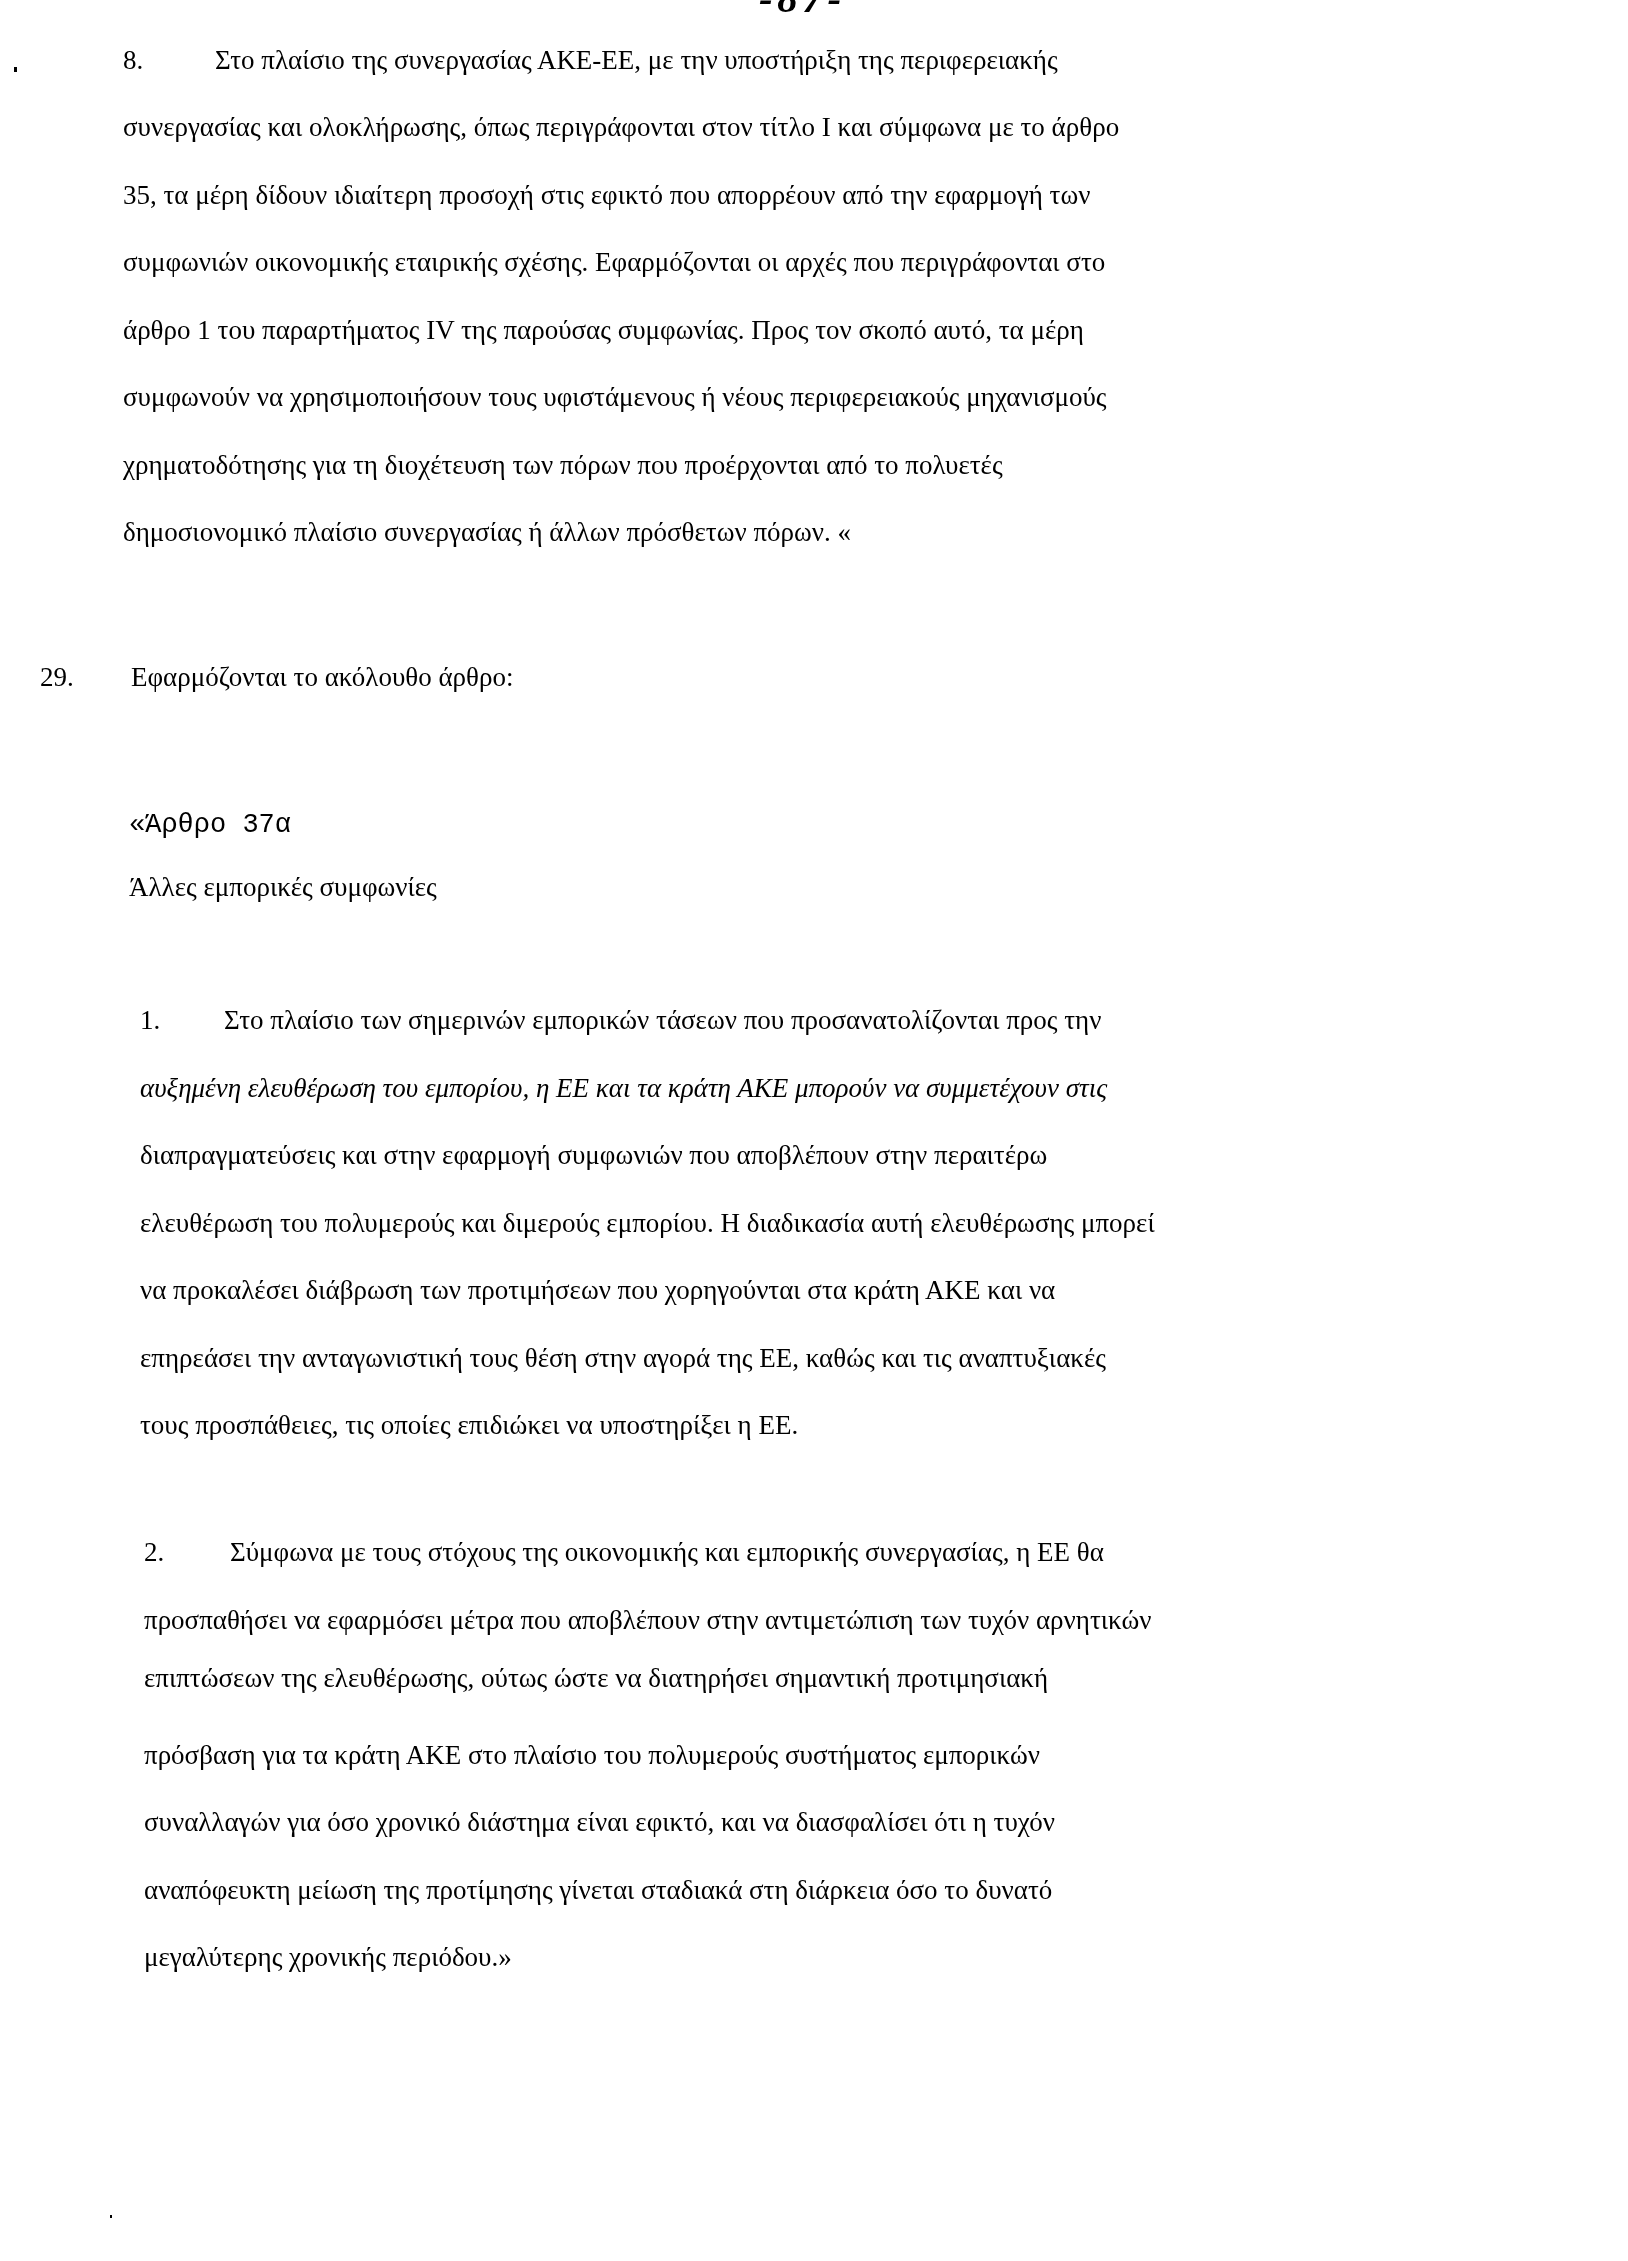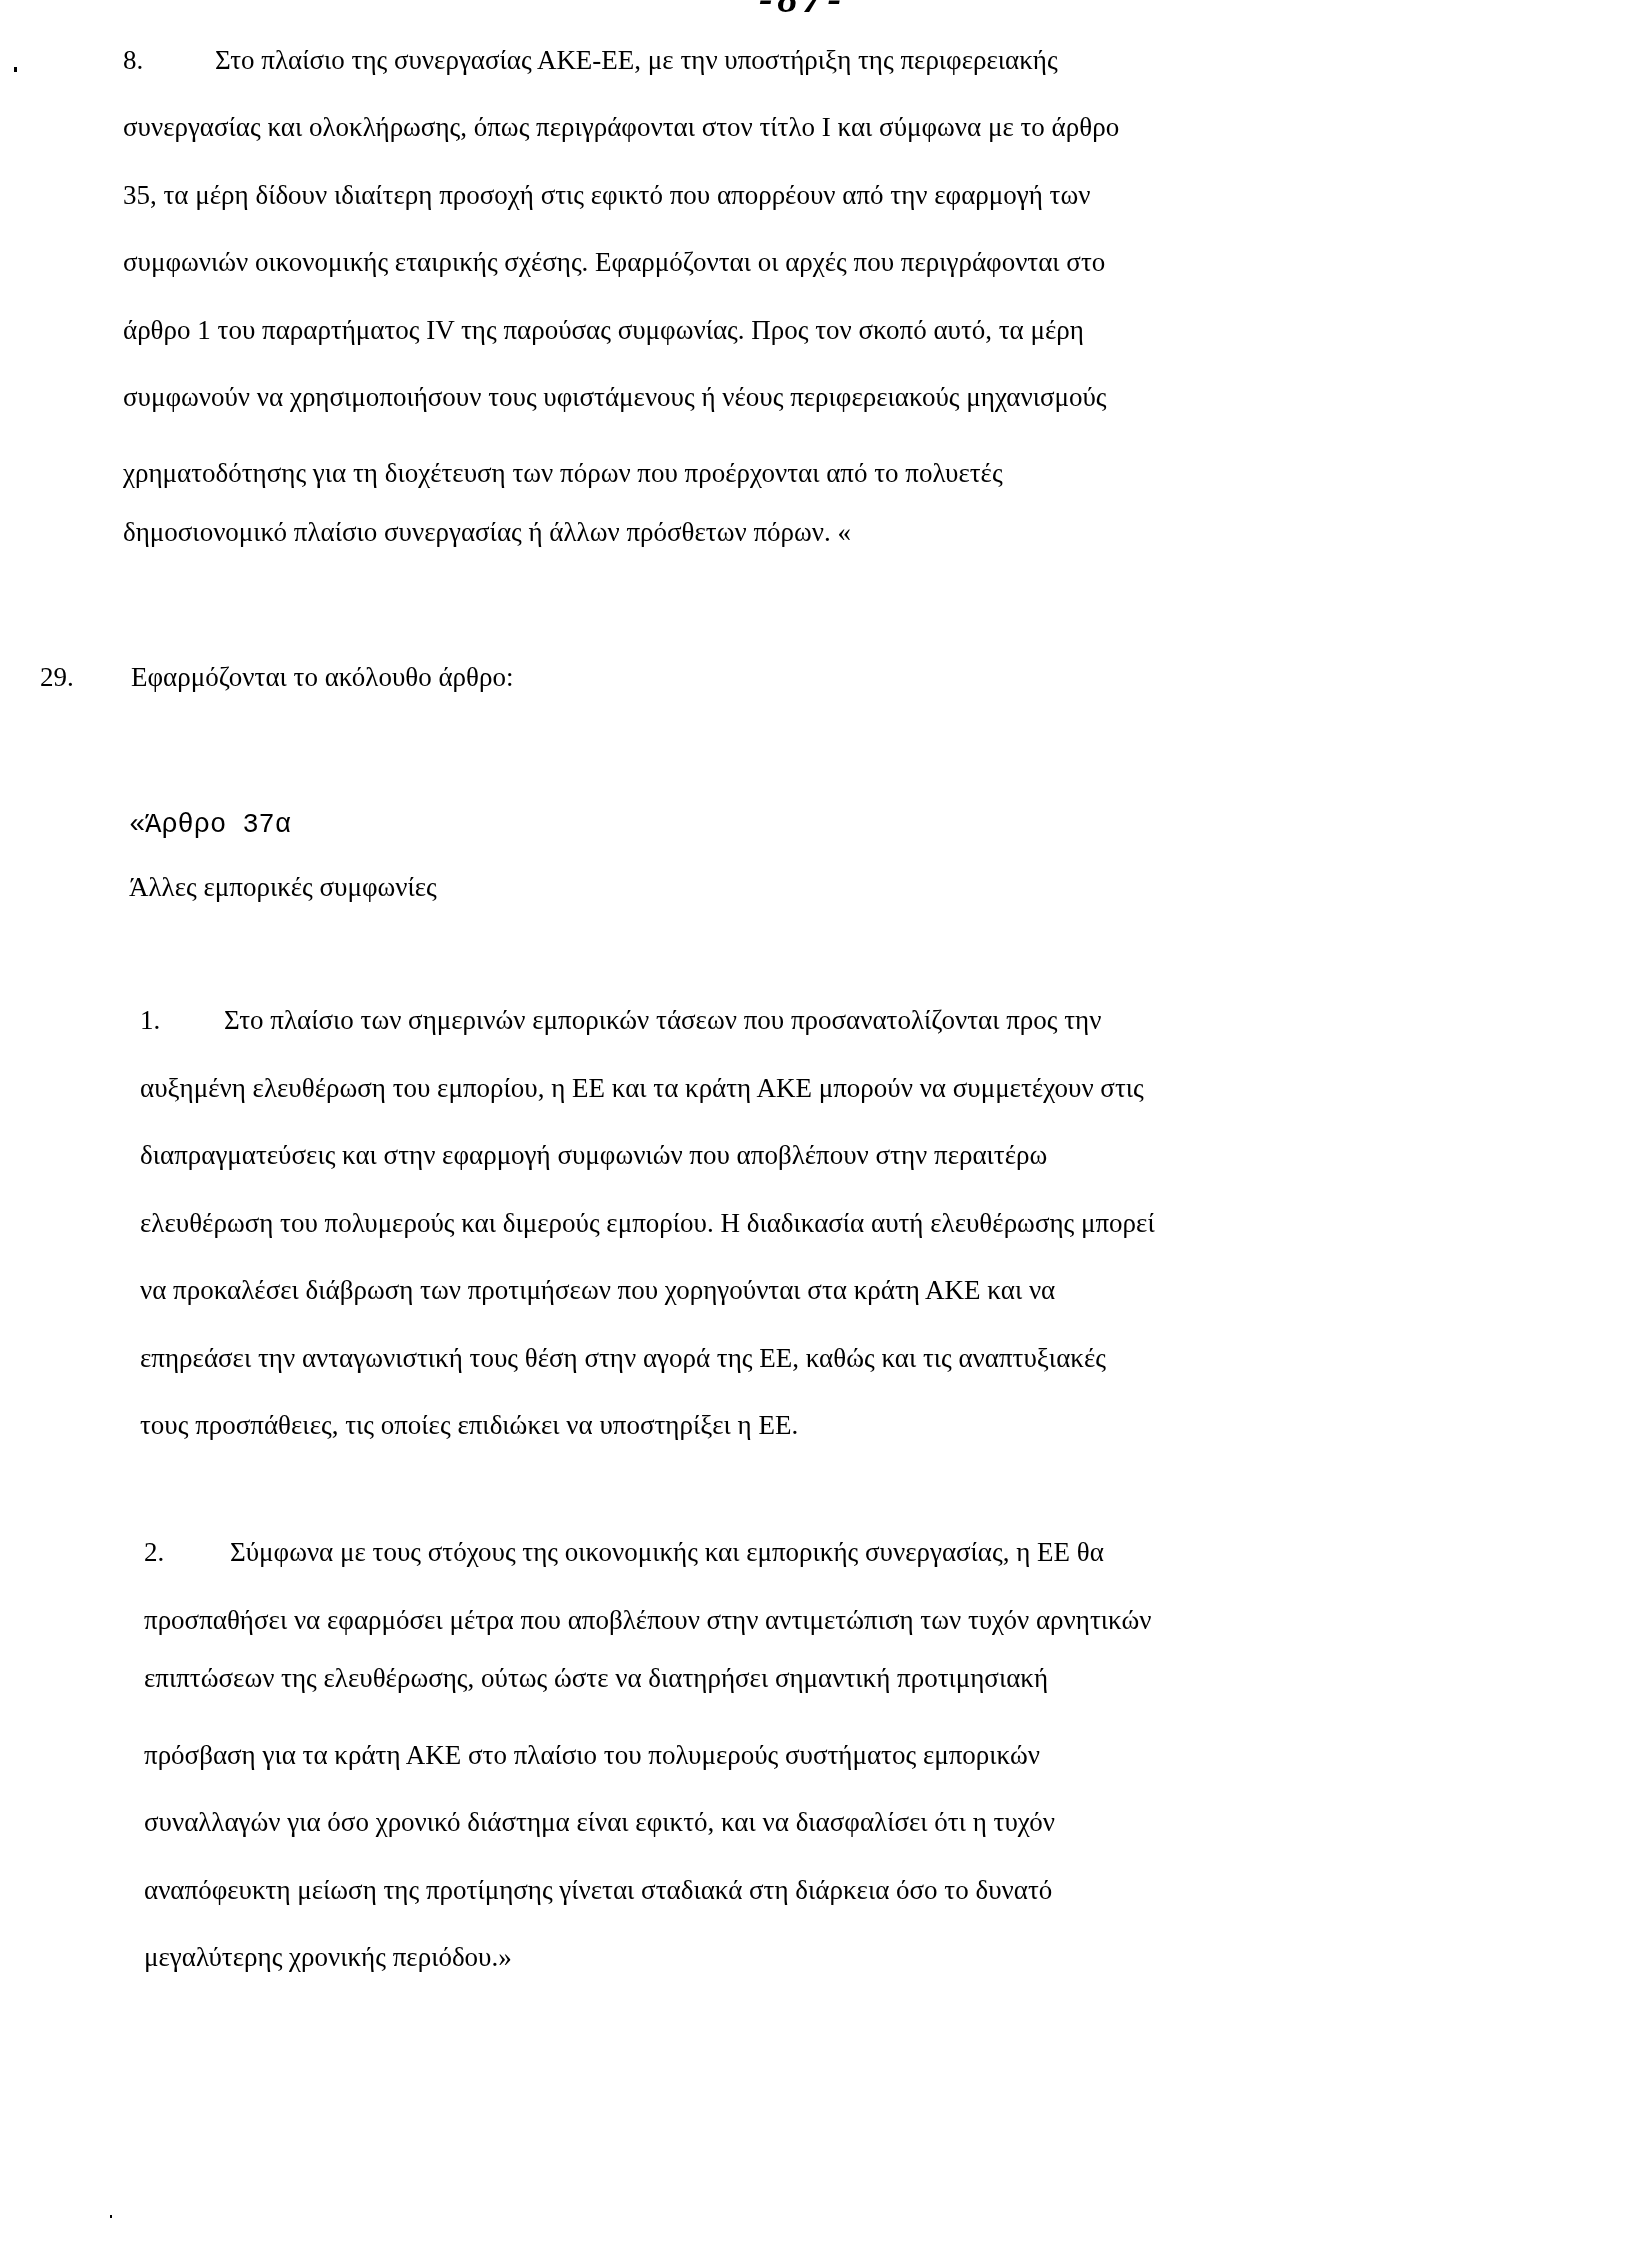--- a/index.html
+++ b/index.html
@@ -28,36 +28,36 @@
 
   <div>
     <div class="line" style="left:123px; top:37px;">
       <span class="num" style="width:92px;">8.</span><span>Στο πλαίσιο της συνεργασίας ΑΚΕ-ΕΕ, με την υποστήριξη της περιφερειακής</span>
     </div>
     <div class="line" style="left:123px; top:104px;">συνεργασίας και ολοκλήρωσης, όπως περιγράφονται στον τίτλο Ι και σύμφωνα με το άρθρο</div>
     <div class="line" style="left:123px; top:172px;">35, τα μέρη δίδουν ιδιαίτερη προσοχή στις εφικτό που απορρέουν από την εφαρμογή των</div>
     <div class="line" style="left:123px; top:239px;text-align:right;">συμφωνιών οικονομικής εταιρικής σχέσης. Εφαρμόζονται οι αρχές που περιγράφονται στο</div>
     <div class="line" style="left:123px; top:307px;">άρθρο 1 του παραρτήματος IV της παρούσας συμφωνίας. Προς τον σκοπό αυτό, τα μέρη</div>
     <div class="line" style="left:123px; top:374px;">συμφωνούν να χρησιμοποιήσουν τους υφιστάμενους ή νέους περιφερειακούς μηχανισμούς</div>
-    <div class="line" style="left:123px; top:442px;margin-top:8px;">χρηματοδότησης για τη διοχέτευση των πόρων που προέρχονται από το πολυετές</div>
+    <div class="line" style="left:123px; top:442px;">χρηματοδότησης για τη διοχέτευση των πόρων που προέρχονται από το πολυετές</div>
     <div class="line" style="left:123px; top:509px;">δημοσιονομικό πλαίσιο συνεργασίας ή άλλων πρόσθετων πόρων. «</div>
   </div>
 
   <div class="line" style="left:40px; top:654px;">
     <span class="num" style="width:91px;">29.</span><span>Εφαρμόζονται το ακόλουθο άρθρο:</span>
   </div>
 
   <div class="line" style="left:129px; top:802px;font-family:Liberation Mono, monospace;">«Άρθρο 37α</div>
   <div class="line" style="left:129px; top:864px;">Άλλες εμπορικές συμφωνίες</div>
 
   <div>
     <div class="line" style="left:140px; top:997px;">
       <span class="num" style="width:84px;">1.</span><span>Στο πλαίσιο των σημερινών εμπορικών τάσεων που προσανατολίζονται προς την</span>
     </div>
-    <div class="line" style="left:140px; top:1065px;">αυξημένη ελευθέρωση του εμπορίου, η ΕΕ και τα κράτη ΑΚΕ μπορούν να συμμετέχουν στις</div>
+    <div class="line" style="left:140px; top:1065px;font-style:italic;">αυξημένη ελευθέρωση του εμπορίου, η ΕΕ και τα κράτη ΑΚΕ μπορούν να συμμετέχουν στις</div>
     <div class="line" style="left:140px; top:1132px;">διαπραγματεύσεις και στην εφαρμογή συμφωνιών που αποβλέπουν στην περαιτέρω</div>
     <div class="line" style="left:140px; top:1200px;">ελευθέρωση του πολυμερούς και διμερούς εμπορίου. Η διαδικασία αυτή ελευθέρωσης μπορεί</div>
     <div class="line" style="left:140px; top:1267px;">να προκαλέσει διάβρωση των προτιμήσεων που χορηγούνται στα κράτη ΑΚΕ και να</div>
     <div class="line" style="left:140px; top:1335px;">επηρεάσει την ανταγωνιστική τους θέση στην αγορά της ΕΕ, καθώς και τις αναπτυξιακές</div>
     <div class="line" style="left:140px; top:1402px;">τους προσπάθειες, τις οποίες επιδιώκει να υποστηρίξει η ΕΕ.</div>
   </div>
 
   <div>
     <div class="line" style="left:144px; top:1529px;">
       <span class="num" style="width:86px;">2.</span><span>Σύμφωνα με τους στόχους της οικονομικής και εμπορικής συνεργασίας, η ΕΕ θα</span>

